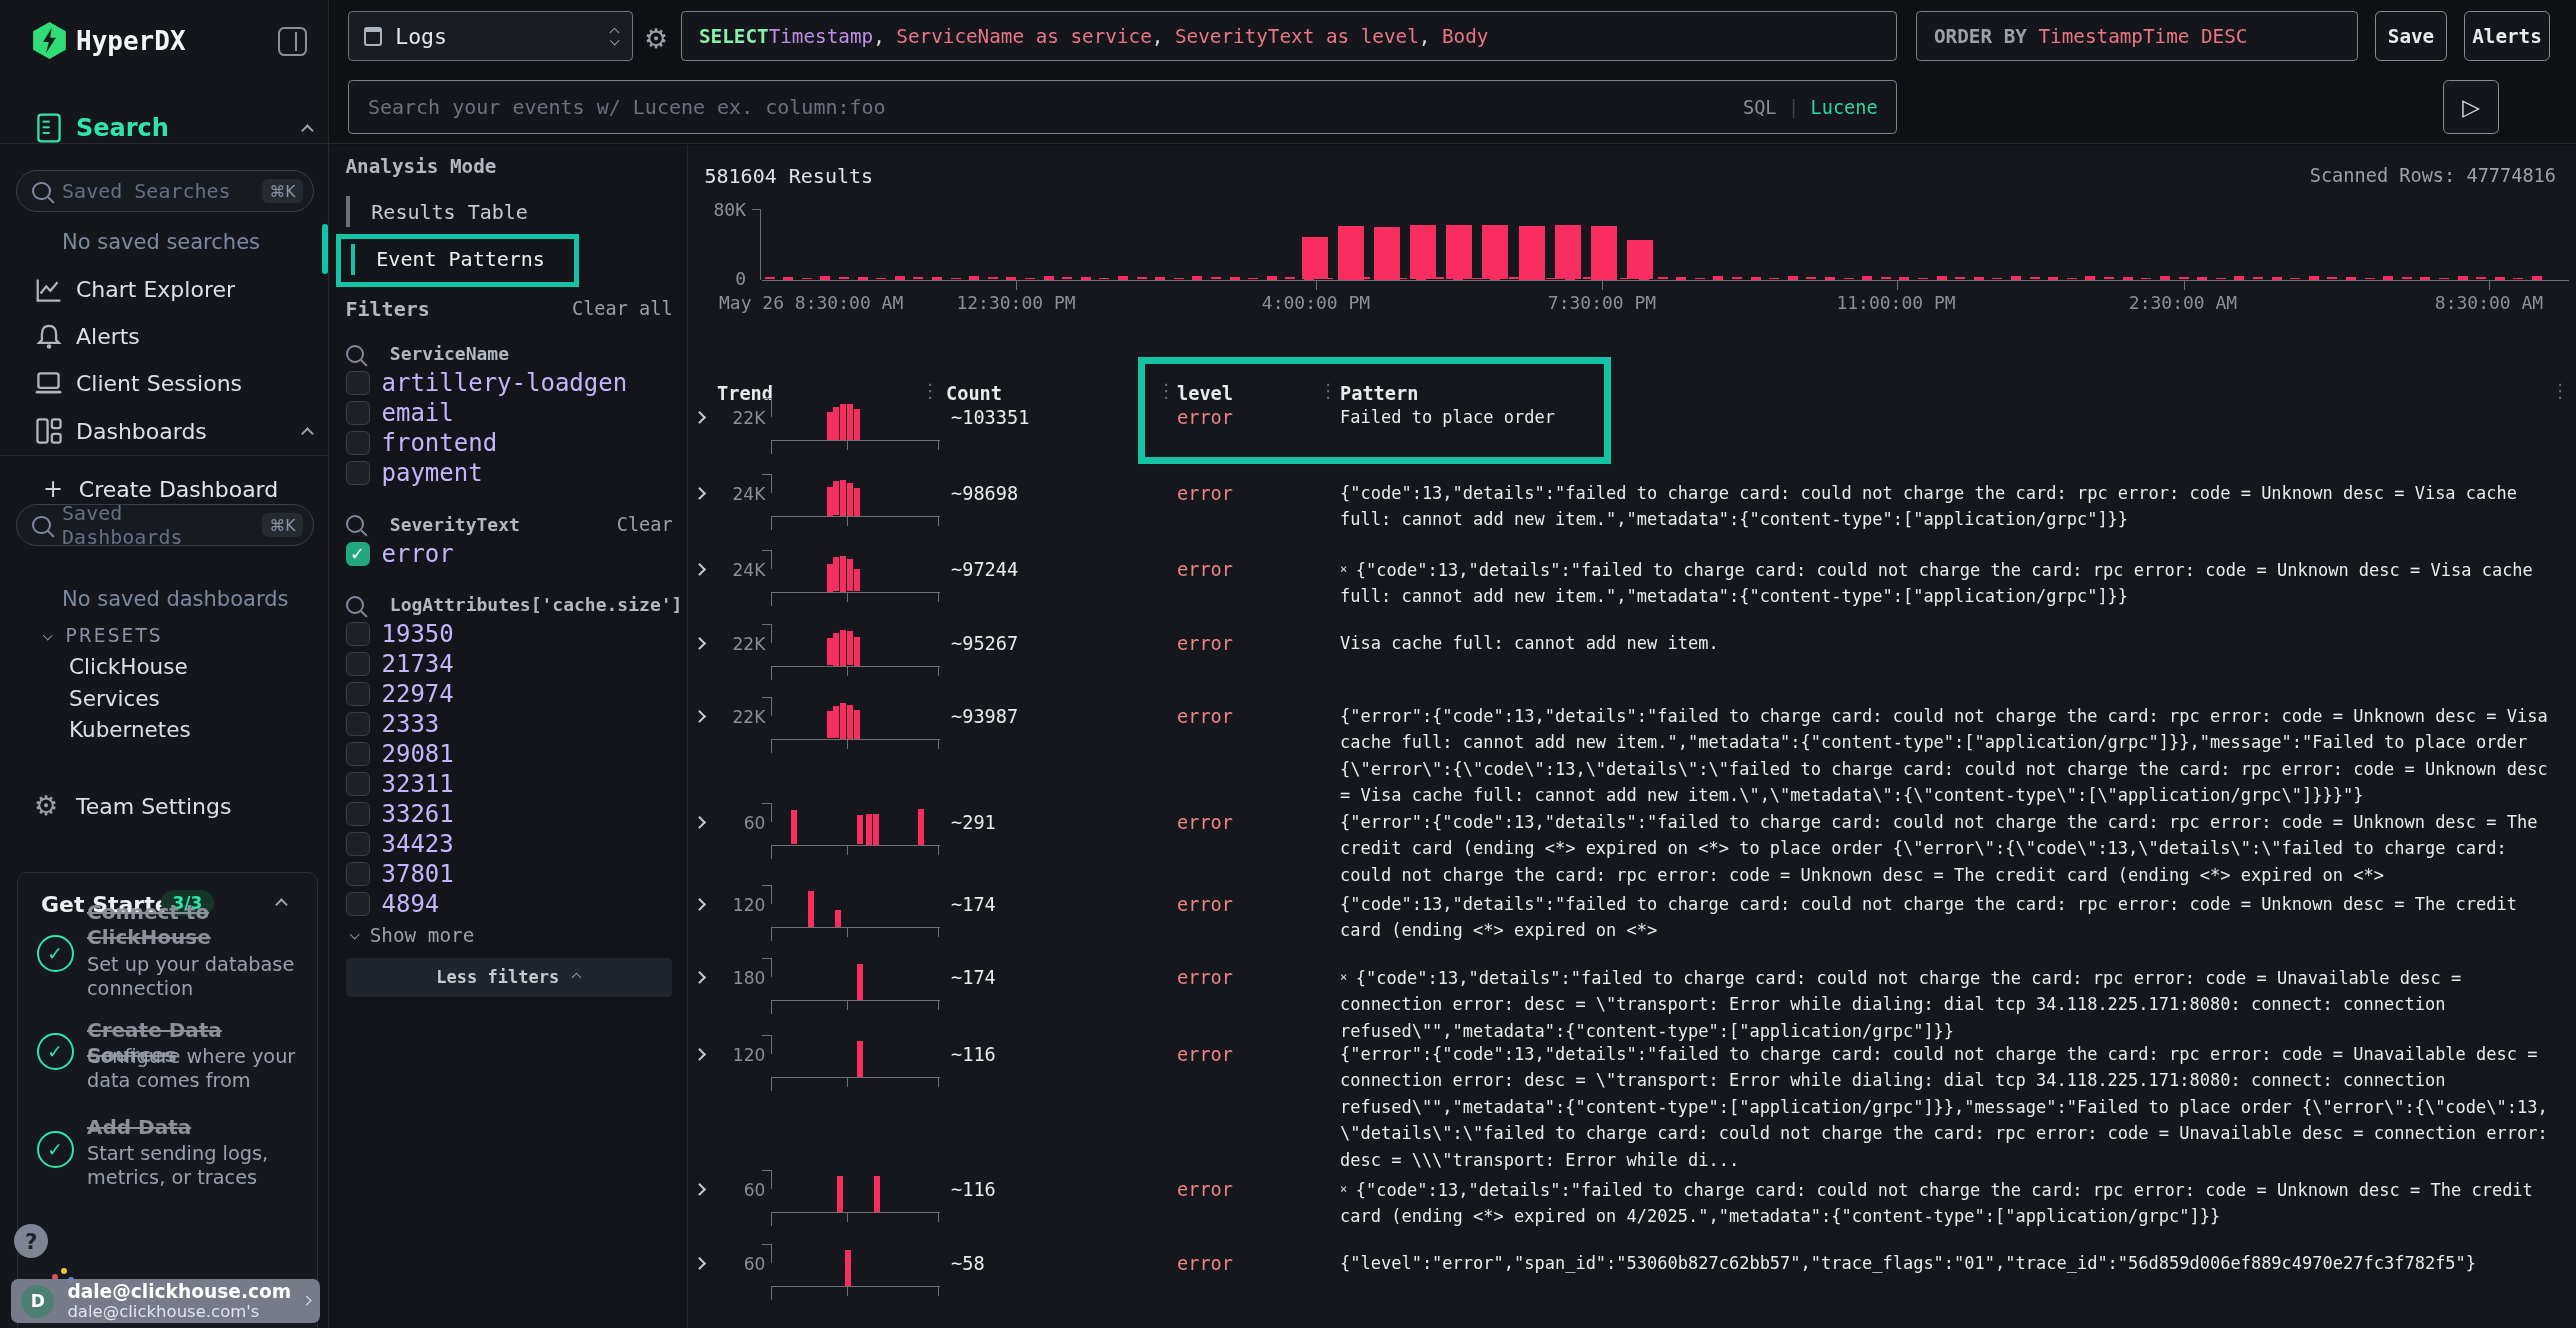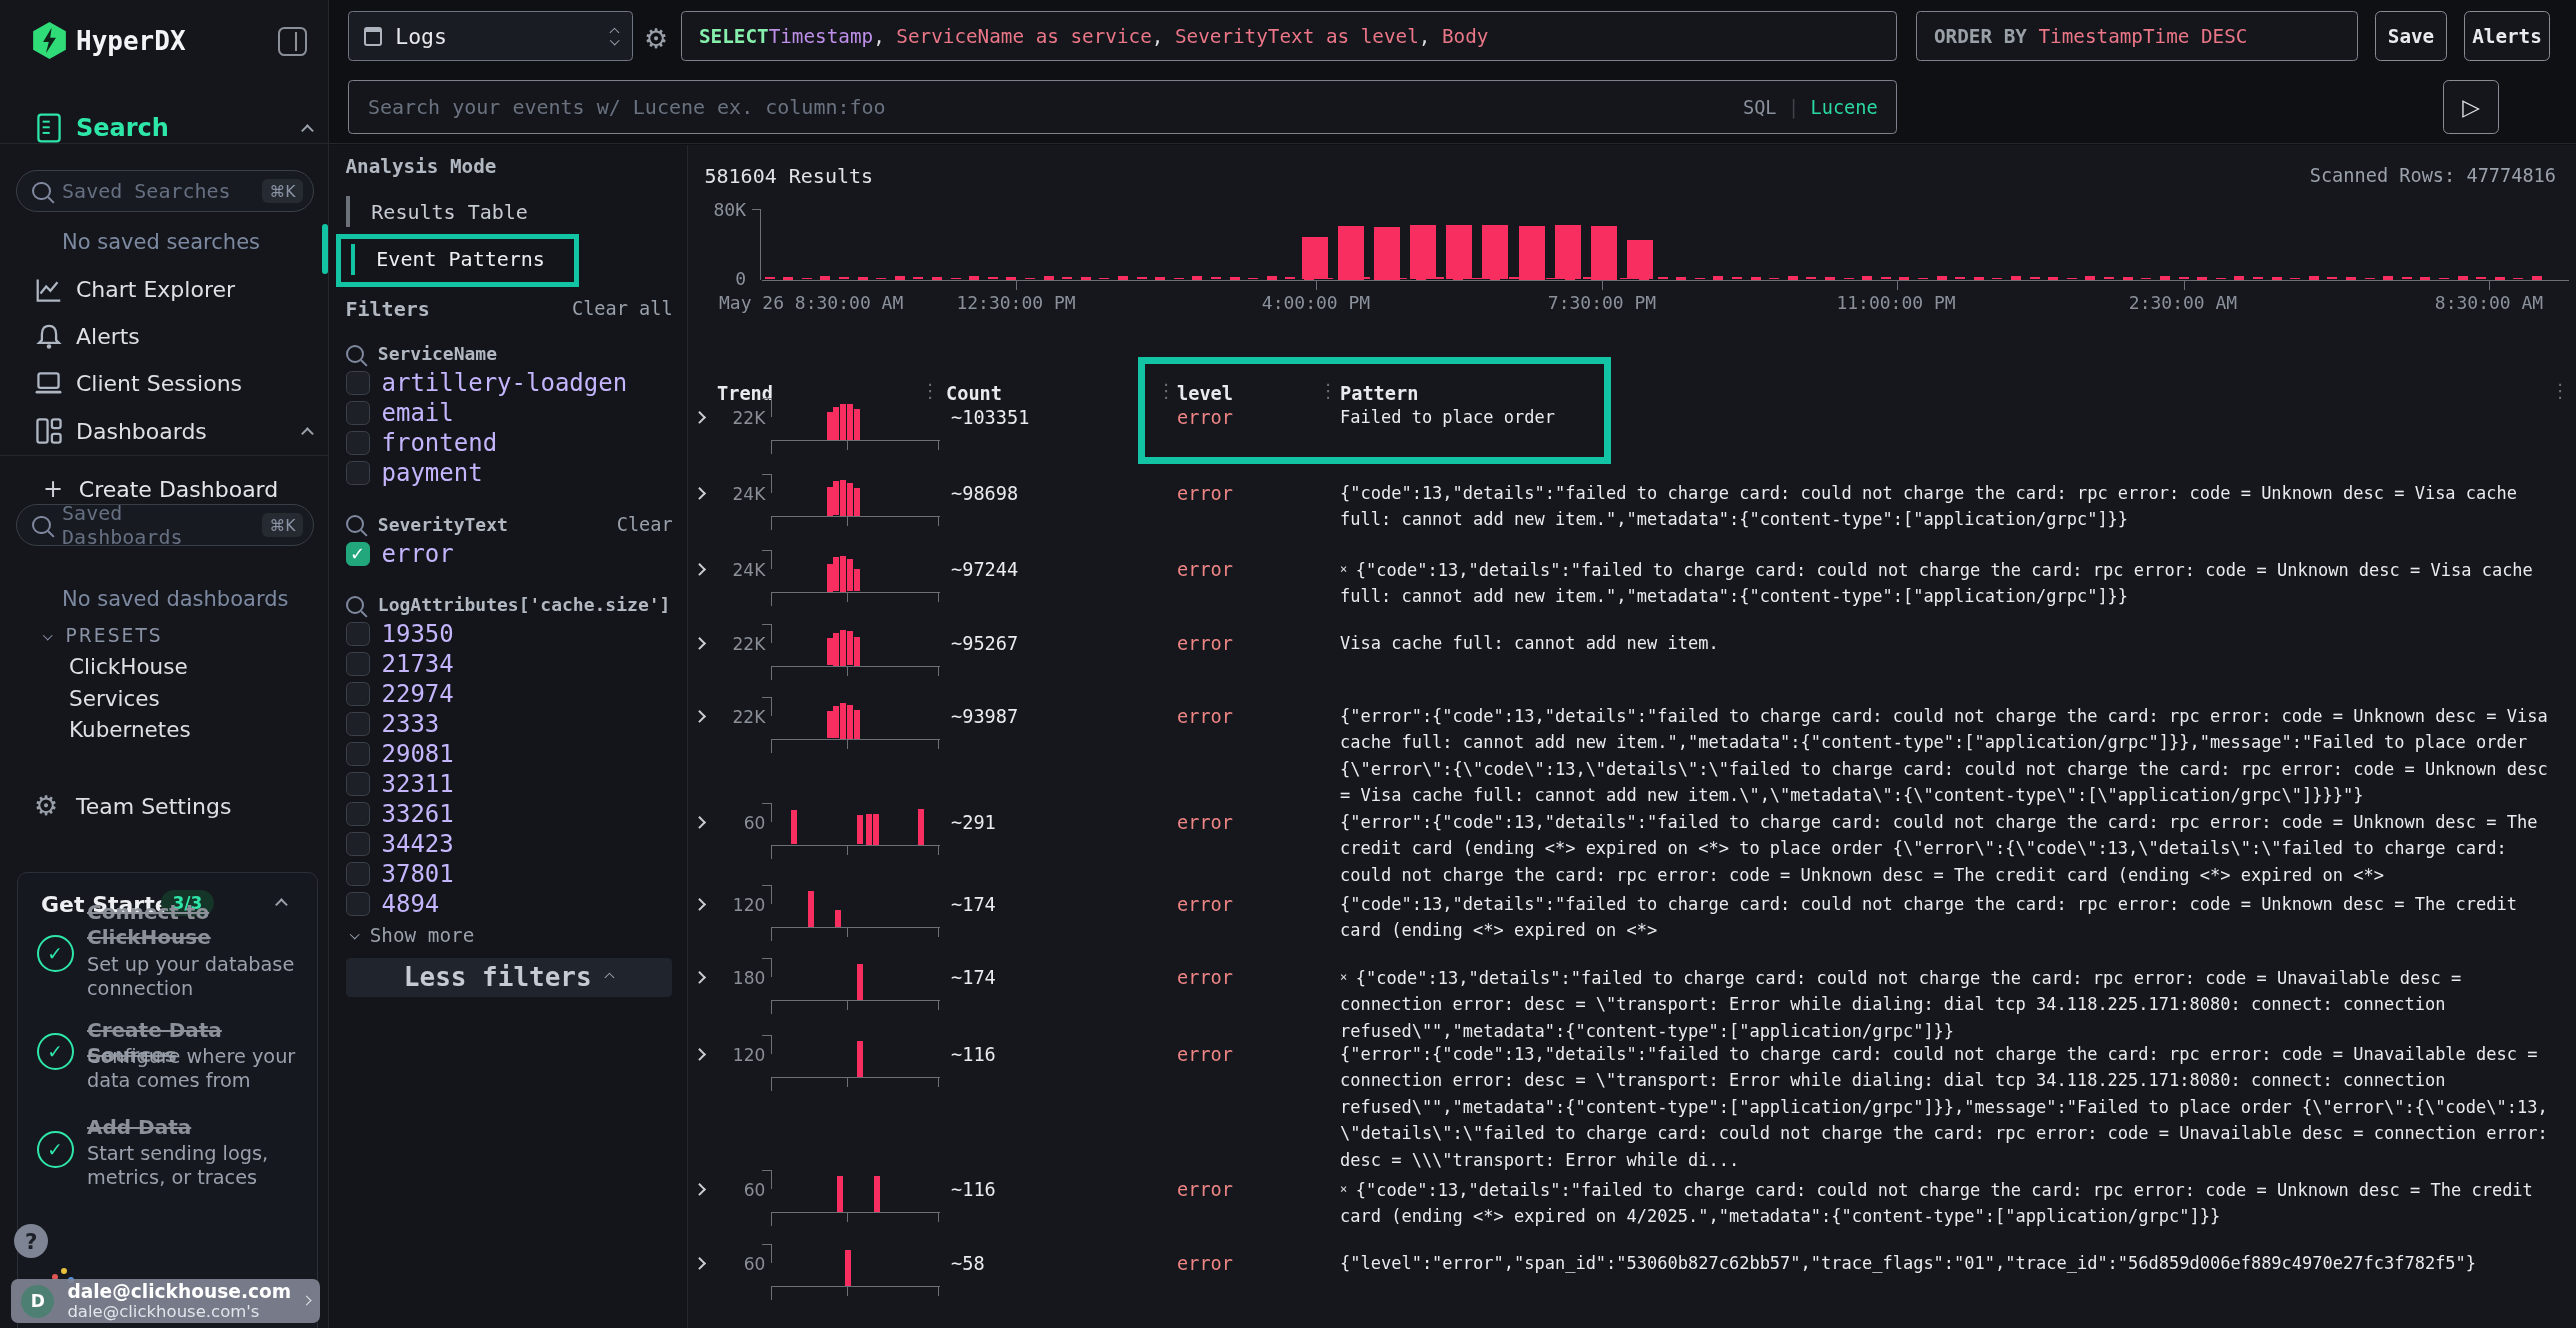--- a/index.html
+++ b/index.html
@@ -42,21 +42,21 @@
 
   
   #fpanel{left:329px;top:145px;width:359px;height:1184px;background:#13151b;border-right:1.4px solid #24272e;
           box-sizing:border-box;padding:10px 14.3px 0 16.5px;}
   .fhead{font-size:19.3px;color:#b2b8c1;}
   .mode-item{display:flex;align-items:center;height:33px;}
   .mode-bar{width:4.3px;height:31.5px;background:#6d717a;margin-right:21.5px;flex:none;}
   .mode-bar.active{background:#12c4a4;}
   .mode-label{font-size:20px;color:#c7ccd2;}
   .annot{border:5.7px solid #12c4a4;}
-  .fgroup-head{display:flex;align-items:center;gap:14px;height:29px;justify-content:space-between;}
+  .fgroup-head{display:flex;align-items:center;gap:26px;height:29px;justify-content:space-between;}
   .fitem{display:flex;align-items:center;gap:12px;height:30px;}
   .fitem .lbl{font-size:24px;color:#c4b5fd;}
 
   
   #main{left:688px;top:145px;width:1888px;height:1184px;background:#15171c;}
   .axis{background:#6b6f78;}
   .xlab{font-size:18px;color:#8b919b;}
   .bar{background:#f72e5f;position:absolute;}
   .hrow-label{font-size:18.6px;color:#e8eaee;font-weight:bold;}
   .count{font-size:18.6px;color:#e9ebee;}
@@ -332,21 +332,21 @@
           <span class="lbl mono">4894</span>
         </div>
       </div>
     </div>
 
   <div class="flex" style="margin-top:4.3px;gap:11.4px;margin-left:5.7px">
     <span class="chev down sm"></span>
     <span class="mono muted" style="font-size:19.3px">Show more</span>
   </div>
 
-  <div class="flex mono b" style="margin-top:11.4px;width:326px;height:39px;background:#20242c;border-radius:4.3px;justify-content:center;gap:14.3px;font-size:26px;color:#c6cbd2">
+  <div class="flex mono b" style="margin-top:11.4px;width:326px;height:39px;background:#20242c;border-radius:4.3px;justify-content:center;gap:14.3px;font-size:17px;color:#c6cbd2">
     <span>Less filters</span>
     <span class="chev up sm"></span>
   </div>
 </div>
 
 <div id="main" class="abs">
   <div class="abs mono" style="left:16.5px;top:18.6px;font-size:20px;color:#dfe2e6">581604 Results</div>
   <div class="abs mono muted" style="right:20px;top:20px;font-size:18.6px">Scanned Rows: 47774816</div>
 
   <div id="chart" class="abs" style="left:0;top:0;width:1888px;height:179px">

